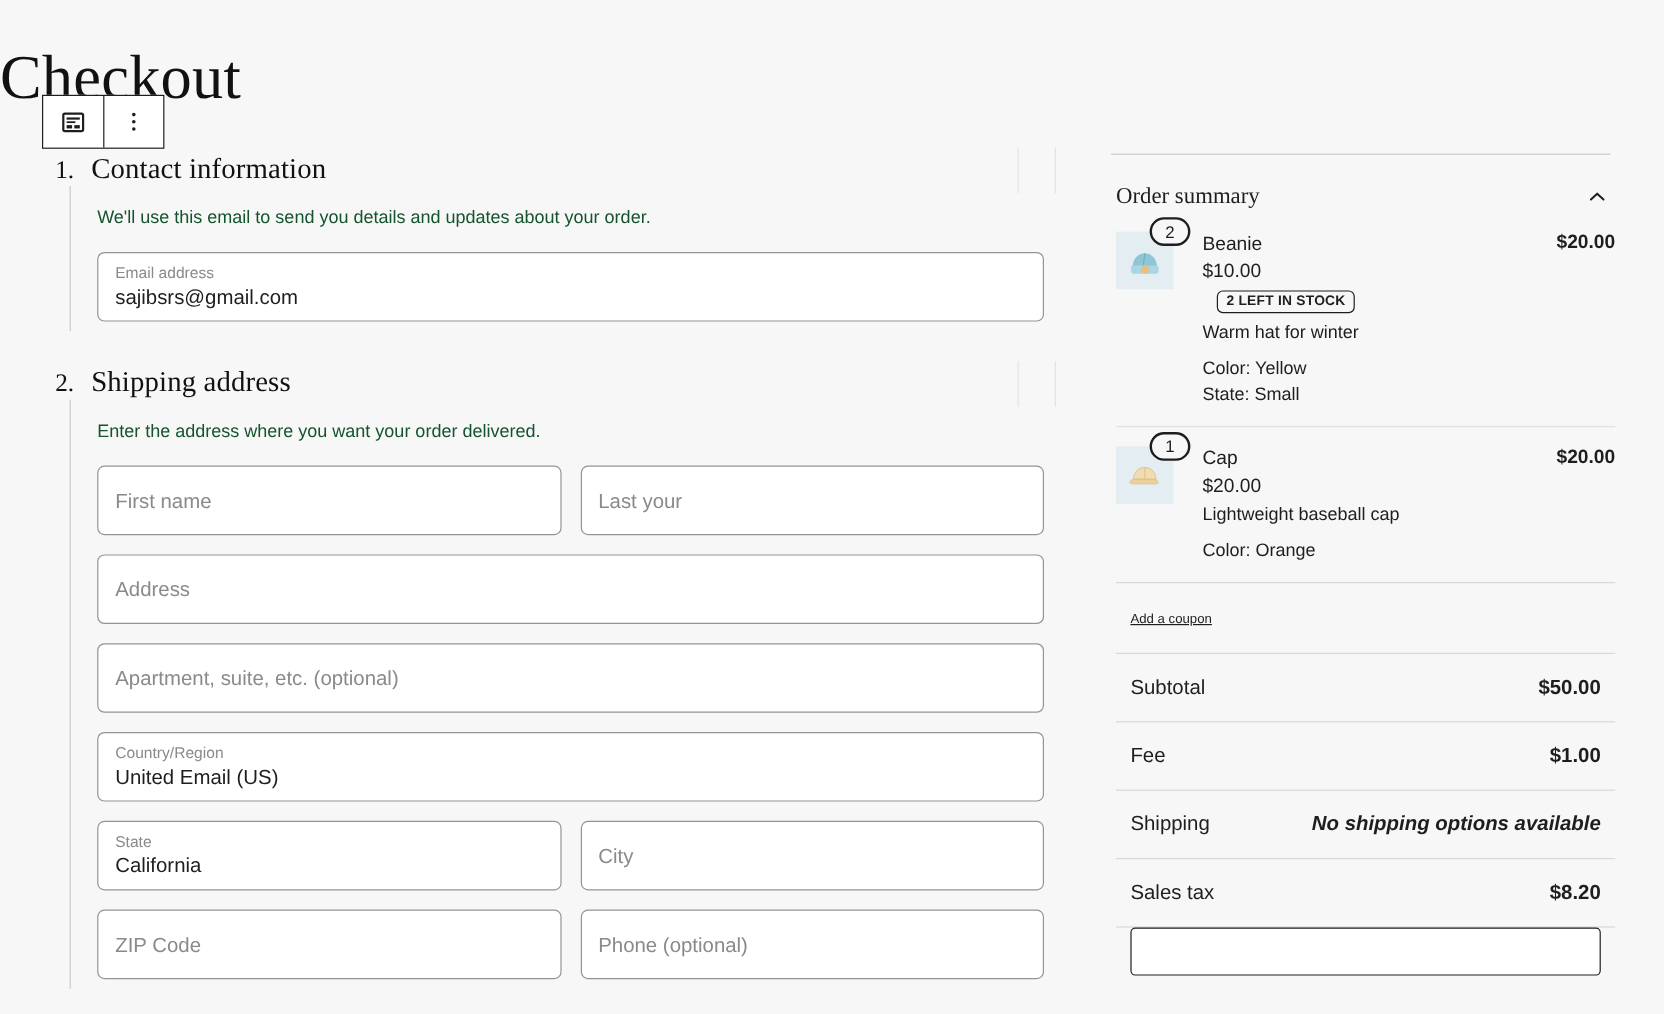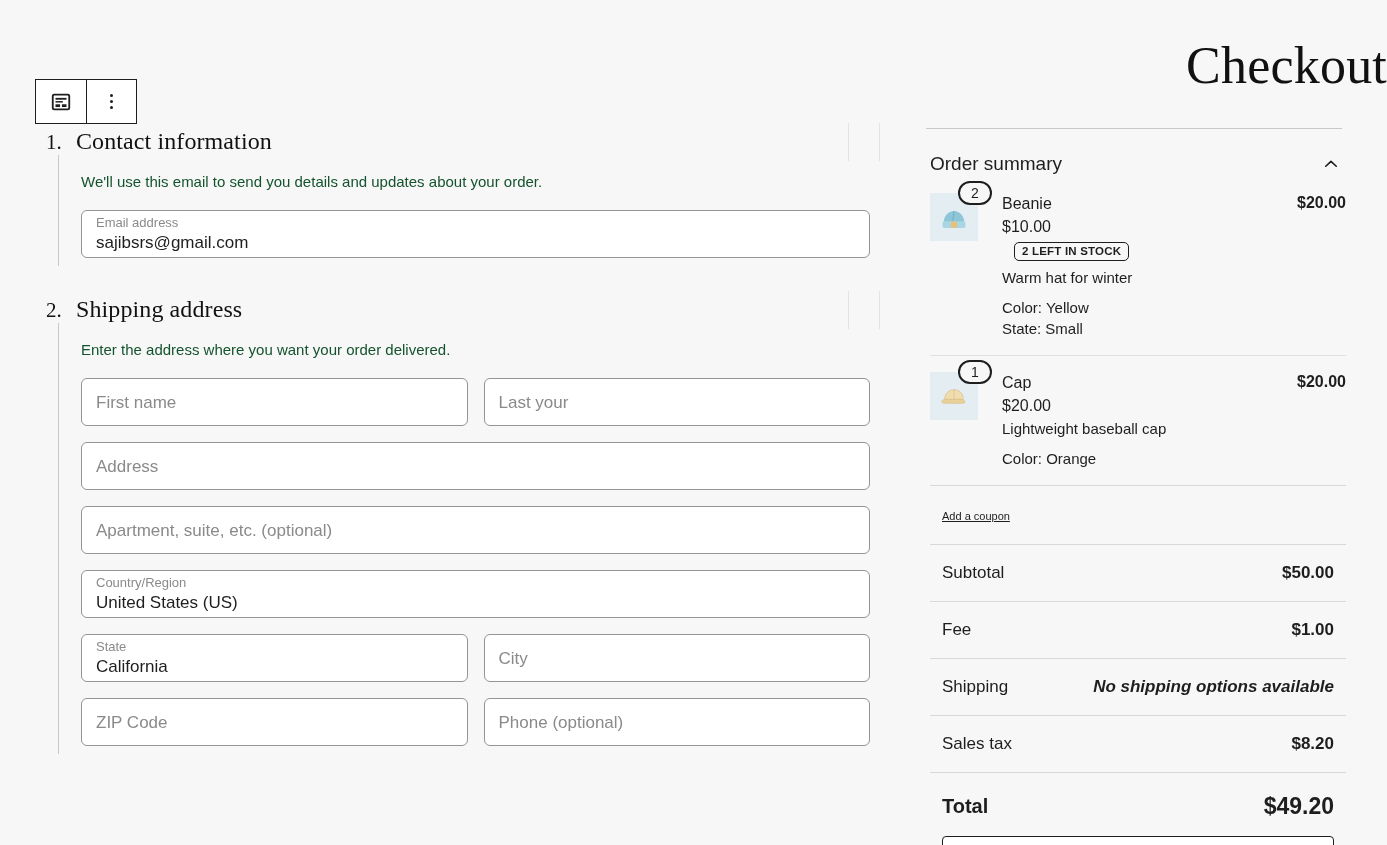--- a/index.html
+++ b/index.html
@@ -12,21 +12,21 @@
     color: #1e1e1e;
     overflow: hidden;
     position: relative;
   }
 
   
   .page-title {
     font-family: "Liberation Serif", serif;
     font-size: 52px;
     font-weight: 400;
-    text-align: right;
+    text-align: left;
     color: #111;
     padding-top: 36px;
     letter-spacing: 0.2px;
   }
 
   
   .block-toolbar {
     position: absolute;
     left: 35px;
     top: 79px;
@@ -118,21 +118,21 @@
     color: #14532d;
     margin-bottom: 18px;
     line-height: 1.4;
   }
 
   
   .field {
     border: 1px solid #949494;
     border-radius: 6px;
     background: #ffffff;
-    height: 48px;
+    height: 58px;
     padding: 8px 14px;
     display: flex;
     flex-direction: column;
     justify-content: center;
     cursor: text;
     position: relative;
   }
   .field .fl {
     font-size: 13px;
     color: #8a8a8a;
@@ -159,20 +159,21 @@
     height: 1px;
     background: #c9c9c9;
     width: 416px;
     margin: 0 0 0 8px;
   }
   .sum-head {
     display: flex;
     align-items: center;
     justify-content: space-between;
     padding: 22px 12px 10px 12px;
+    font-family: Liberation Serif, serif;
   }
   .sum-head h2 {
     font-size: 19px;
     font-weight: 400;
     color: #1e1e1e;
   }
   .chev {
     background: none;
     border: none;
     cursor: pointer;
@@ -353,21 +354,21 @@
         <div class="field mb16">
           <span class="ph">Address</span>
         </div>
 
         <div class="field mb16">
           <span class="ph">Apartment, suite, etc. (optional)</span>
         </div>
 
         <div class="field mb16">
           <span class="fl">Country/Region</span>
-          <span class="fv">United States (US)</span>
+          <span class="fv">United Email (US)</span>
         </div>
 
         <div class="row2 mb16">
           <div class="field">
             <span class="fl">State</span>
             <span class="fv">California</span>
           </div>
           <div class="field">
             <span class="ph">City</span>
           </div>
@@ -458,20 +459,16 @@
       <span class="val">$1.00</span>
     </div>
     <div class="tot-row">
       <span class="lbl">Shipping</span>
       <span class="val italic">No shipping options available</span>
     </div>
     <div class="tot-row">
       <span class="lbl">Sales tax</span>
       <span class="val">$8.20</span>
     </div>
-    <div class="tot-row grand">
-      <span class="lbl">Total</span>
-      <span class="val">$49.20</span>
-    </div>
 
     <div class="pay-box"></div>
   </aside>
 </div>
 
 </body></html>

